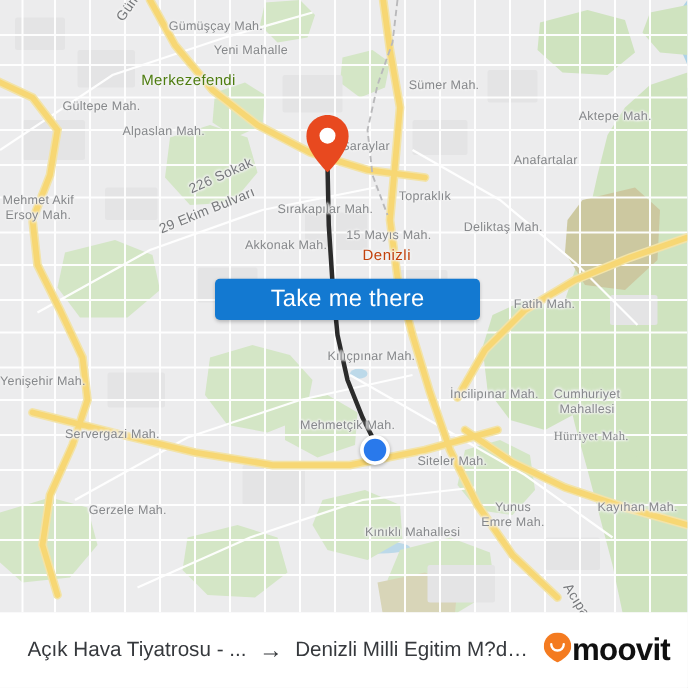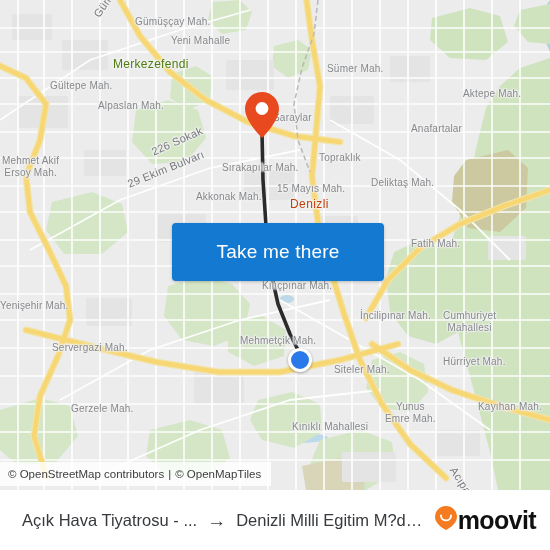--- a/index.html
+++ b/index.html
@@ -71,21 +71,21 @@
     border-radius: 50%;
     background: #2979eb;
     border: 3px solid #ffffff;
     box-shadow: 0 1px 3px rgba(0,0,0,0.32);
   }
 
   
   #take-me-there {
     position: absolute;
     left: 172px; top: 223px;
-    width: 212px; height: 58px;
+    width: 212px; height: 33px;
     background: #1379d1;
     color: #ffffff;
     border: none;
     border-radius: 4px;
     font-family: "Liberation Sans", sans-serif;
     font-size: 19px;
     letter-spacing: 0.2px;
     cursor: pointer;
     box-shadow: 0 1px 3px rgba(0,0,0,0.22);
     display: flex;
@@ -317,21 +317,21 @@
         <div class="map-label " style="left: 371px; top: 177px;">Deliktaş Mah.</div>
         <div class="map-label " style="left: 277px; top: 183px;">15 Mayıs Mah.</div>
         <div class="map-label " style="left: 196px; top: 191px;">Akkonak Mah.</div>
         <div class="map-label " style="left: 411px; top: 238px;">Fatih Mah.</div>
         <div class="map-label " style="left: 262px; top: 280px;">Kılıçpınar Mah.</div>
         <div class="map-label " style="left: 360px; top: 310px;">İncilipınar Mah.</div>
         <div class="map-label " style="left: 0px; top: 300px;">Yenişehir Mah.</div>
         <div class="map-label " style="left: 52px; top: 342px;">Servergazi Mah.</div>
         <div class="map-label " style="left: 240px; top: 335px;">Mehmetçik Mah.</div>
         <div class="map-label " style="left: 334px; top: 364px;">Siteler Mah.</div>
-        <div class="map-label " style="left: 443px; top: 356px;">Hürriyet Mah.</div>
+        <div class="map-label " style="left: 443px; top: 344px; font-family: Liberation Serif, serif;">Hürriyet Mah.</div>
         <div class="map-label " style="left: 71px; top: 403px;">Gerzele Mah.</div>
         <div class="map-label " style="left: 292px; top: 421px;">Kınıklı Mahallesi</div>
         <div class="map-label " style="left: 478px; top: 401px;">Kayıhan Mah.</div>
         <div class="map-label two-line" style="left: 2px; top: 143px;">Mehmet Akif<br>Ersoy Mah.</div>
         <div class="map-label two-line" style="left: 443px; top: 298px;">Cumhuriyet<br>Mahallesi</div>
         <div class="map-label two-line" style="left: 385px; top: 389px;">Yunus<br>Emre Mah.</div>
         <div class="map-label road" style="left: 96px; top: 10px; transform: rotate(-55deg); transform-origin: left center;">Gümüşler Bulvarı</div>
         <div class="map-label road" style="left: 152px; top: 146px; transform: rotate(-24deg); transform-origin: left center;">226 Sokak</div>
         <div class="map-label road" style="left: 128px; top: 178px; transform: rotate(-22deg); transform-origin: left center;">29 Ekim Bulvarı</div>
         <div class="map-label road" style="left: 453px; top: 462px; transform: rotate(58deg); transform-origin: left center;">Acıpayam</div>
@@ -341,25 +341,20 @@
       <svg width="34" height="46" viewBox="0 0 34 46">
         <path d="M17 0C7.6 0 0 7.6 0 17c0 12.4 17 29 17 29s17-16.6 17-29C34 7.6 26.4 0 17 0z" fill="#e8491f"></path>
         <circle cx="17" cy="16.5" r="6.4" fill="#ffffff"></circle>
       </svg>
     </div>
 
     <div id="dest-dot"></div>
 
     <button id="take-me-there">Take me there</button>
 
-    <div id="attribution">
-      <span>© OpenStreetMap contributors</span>
-      <span class="sep">|</span>
-      <span>© OpenMapTiles</span>
-    </div>
   </div>
 
   <div id="bottom-bar">
     <div id="trip-summary">
       <span class="endpoint">Açık Hava Tiyatrosu - ...</span>
       <span id="arrow-icon">→</span>
       <span class="endpoint">Denizli Milli Egitim M?d?rl...</span>
     </div>
     <div id="moovit-logo">
       <span>

